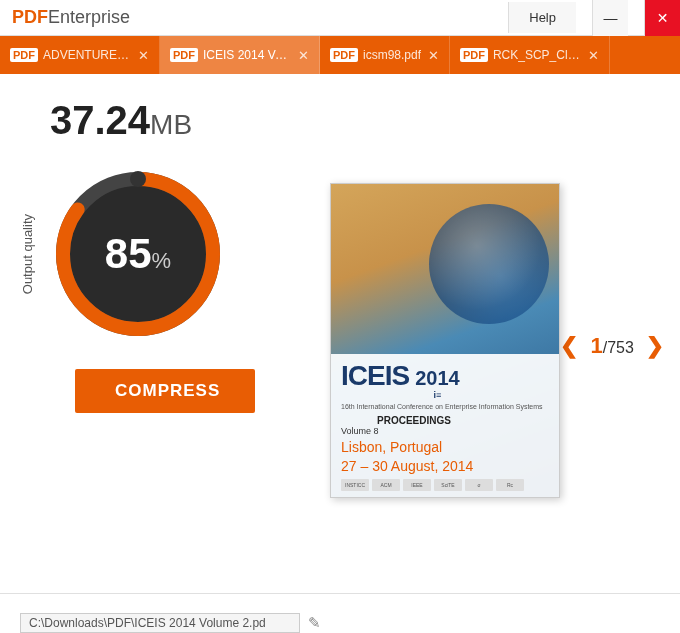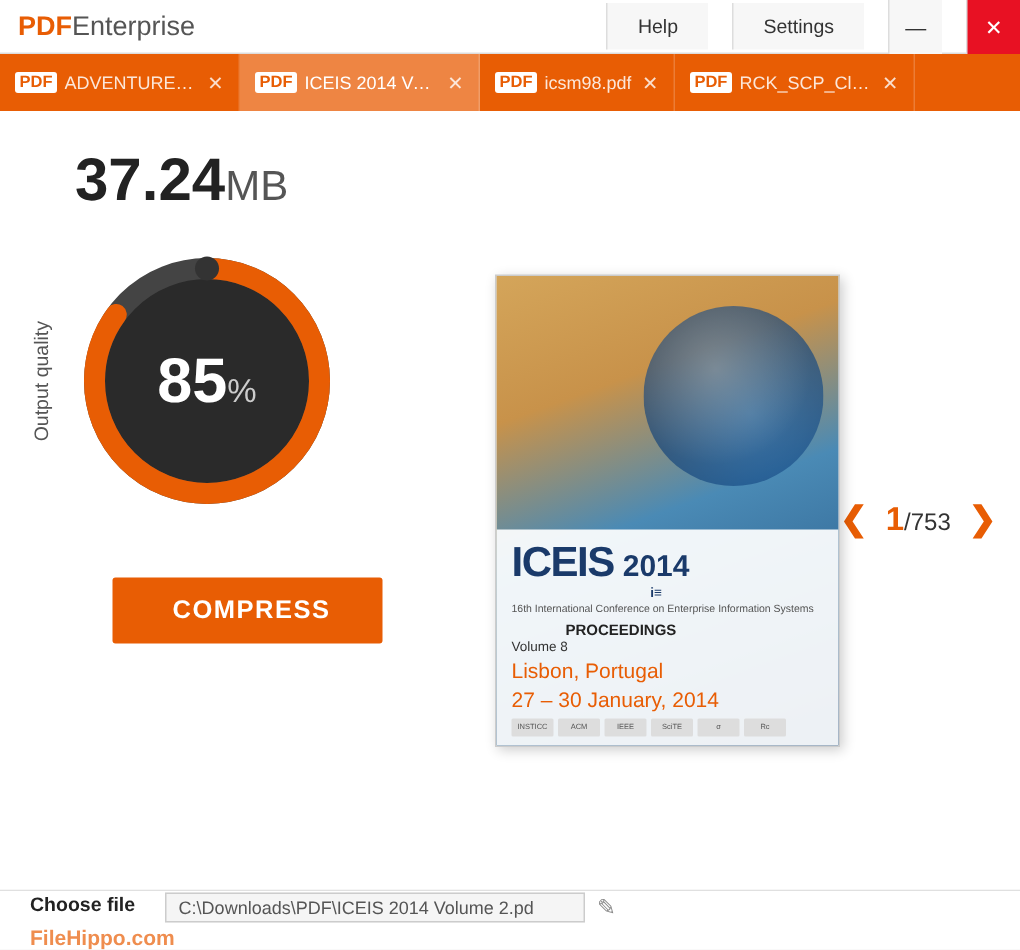--- a/index.html
+++ b/index.html
@@ -196,21 +196,21 @@
       font-weight: 700;
       color: #fff;
     }
     .donut-percent-sign {
       font-size: 22px;
       color: #ccc;
     }
 
     
     .compress-btn {
-      margin-top: 36px;
+      margin-top: 20px;
       background: #e85d04;
       color: #fff;
       font-size: 17px;
       font-weight: 700;
       letter-spacing: 1px;
       border: none;
       padding: 12px 40px;
       cursor: pointer;
       border-radius: 2px;
       width: 180px;
@@ -388,21 +388,20 @@
 </head>
 <body>
 
 <div class="title-bar">
   <div class="title-bar-left">
     <span class="title-pdf">PDF</span>
       <span class="title-compressor">Enterprise</span>
   </div>
   <div class="title-bar-right">
     <button class="menu-item">Help</button>
-    <button class="menu-item">Settings</button>
     <button class="win-btn minimize">—</button>
     <button class="win-btn close">✕</button>
   </div>
 </div>
 
 <div class="tab-bar">
   <div class="tab">
     <span class="tab-icon">PDF</span>
     <span class="tab-label">ADVENTURE NE</span>
     <span class="tab-close">✕</span>
@@ -462,21 +461,21 @@
           <span class="pdf-title-iceis">ICEIS</span>
           <div style="display:flex;flex-direction:column;align-items:center">
             <span class="pdf-year">2014</span>
             <span style="font-size:9px;color:#1a3a6a;font-weight:700;">i≡</span>
           </div>
         </div>
         <div class="pdf-subtitle">16th International Conference on Enterprise Information Systems</div>
         <div class="pdf-proceedings">PROCEEDINGS</div>
         <div class="pdf-volume">Volume 8</div>
         <div class="pdf-location">Lisbon, Portugal</div>
-        <div class="pdf-location">27 – 30 January, 2014</div>
+        <div class="pdf-location">27 – 30 August, 2014</div>
         <div class="pdf-logos">
           <div class="pdf-logo-box">INSTICC</div>
           <div class="pdf-logo-box">ACM</div>
           <div class="pdf-logo-box">IEEE</div>
           <div class="pdf-logo-box">SciTE</div>
           <div class="pdf-logo-box">σ</div>
           <div class="pdf-logo-box">Rc</div>
         </div>
       </div>
     </div>
@@ -486,21 +485,21 @@
       <span class="page-info">
         <span class="page-current">1</span><span>/</span><span>753</span>
       </span>
       <span class="nav-arrow">❯</span>
     </div>
   </div>
 
 </div>
 
 <div class="bottom-bar">
-  <div style="display:flex;flex-direction:row;gap:20px">
+  <div style="display:flex;flex-direction:column;gap:20px">
     <span class="choose-file-label">Choose file</span>
     <div class="file-input-row">
       <div class="file-path">C:\Downloads\PDF\ICEIS 2014 Volume 2.pd</div>
       <span class="edit-icon">✎</span>
     </div>
   </div>
   <span class="filehippo" style="position:static;margin-top:2px;display:block;">FileHippo.com</span>
 </div>
 
 </body></html>

